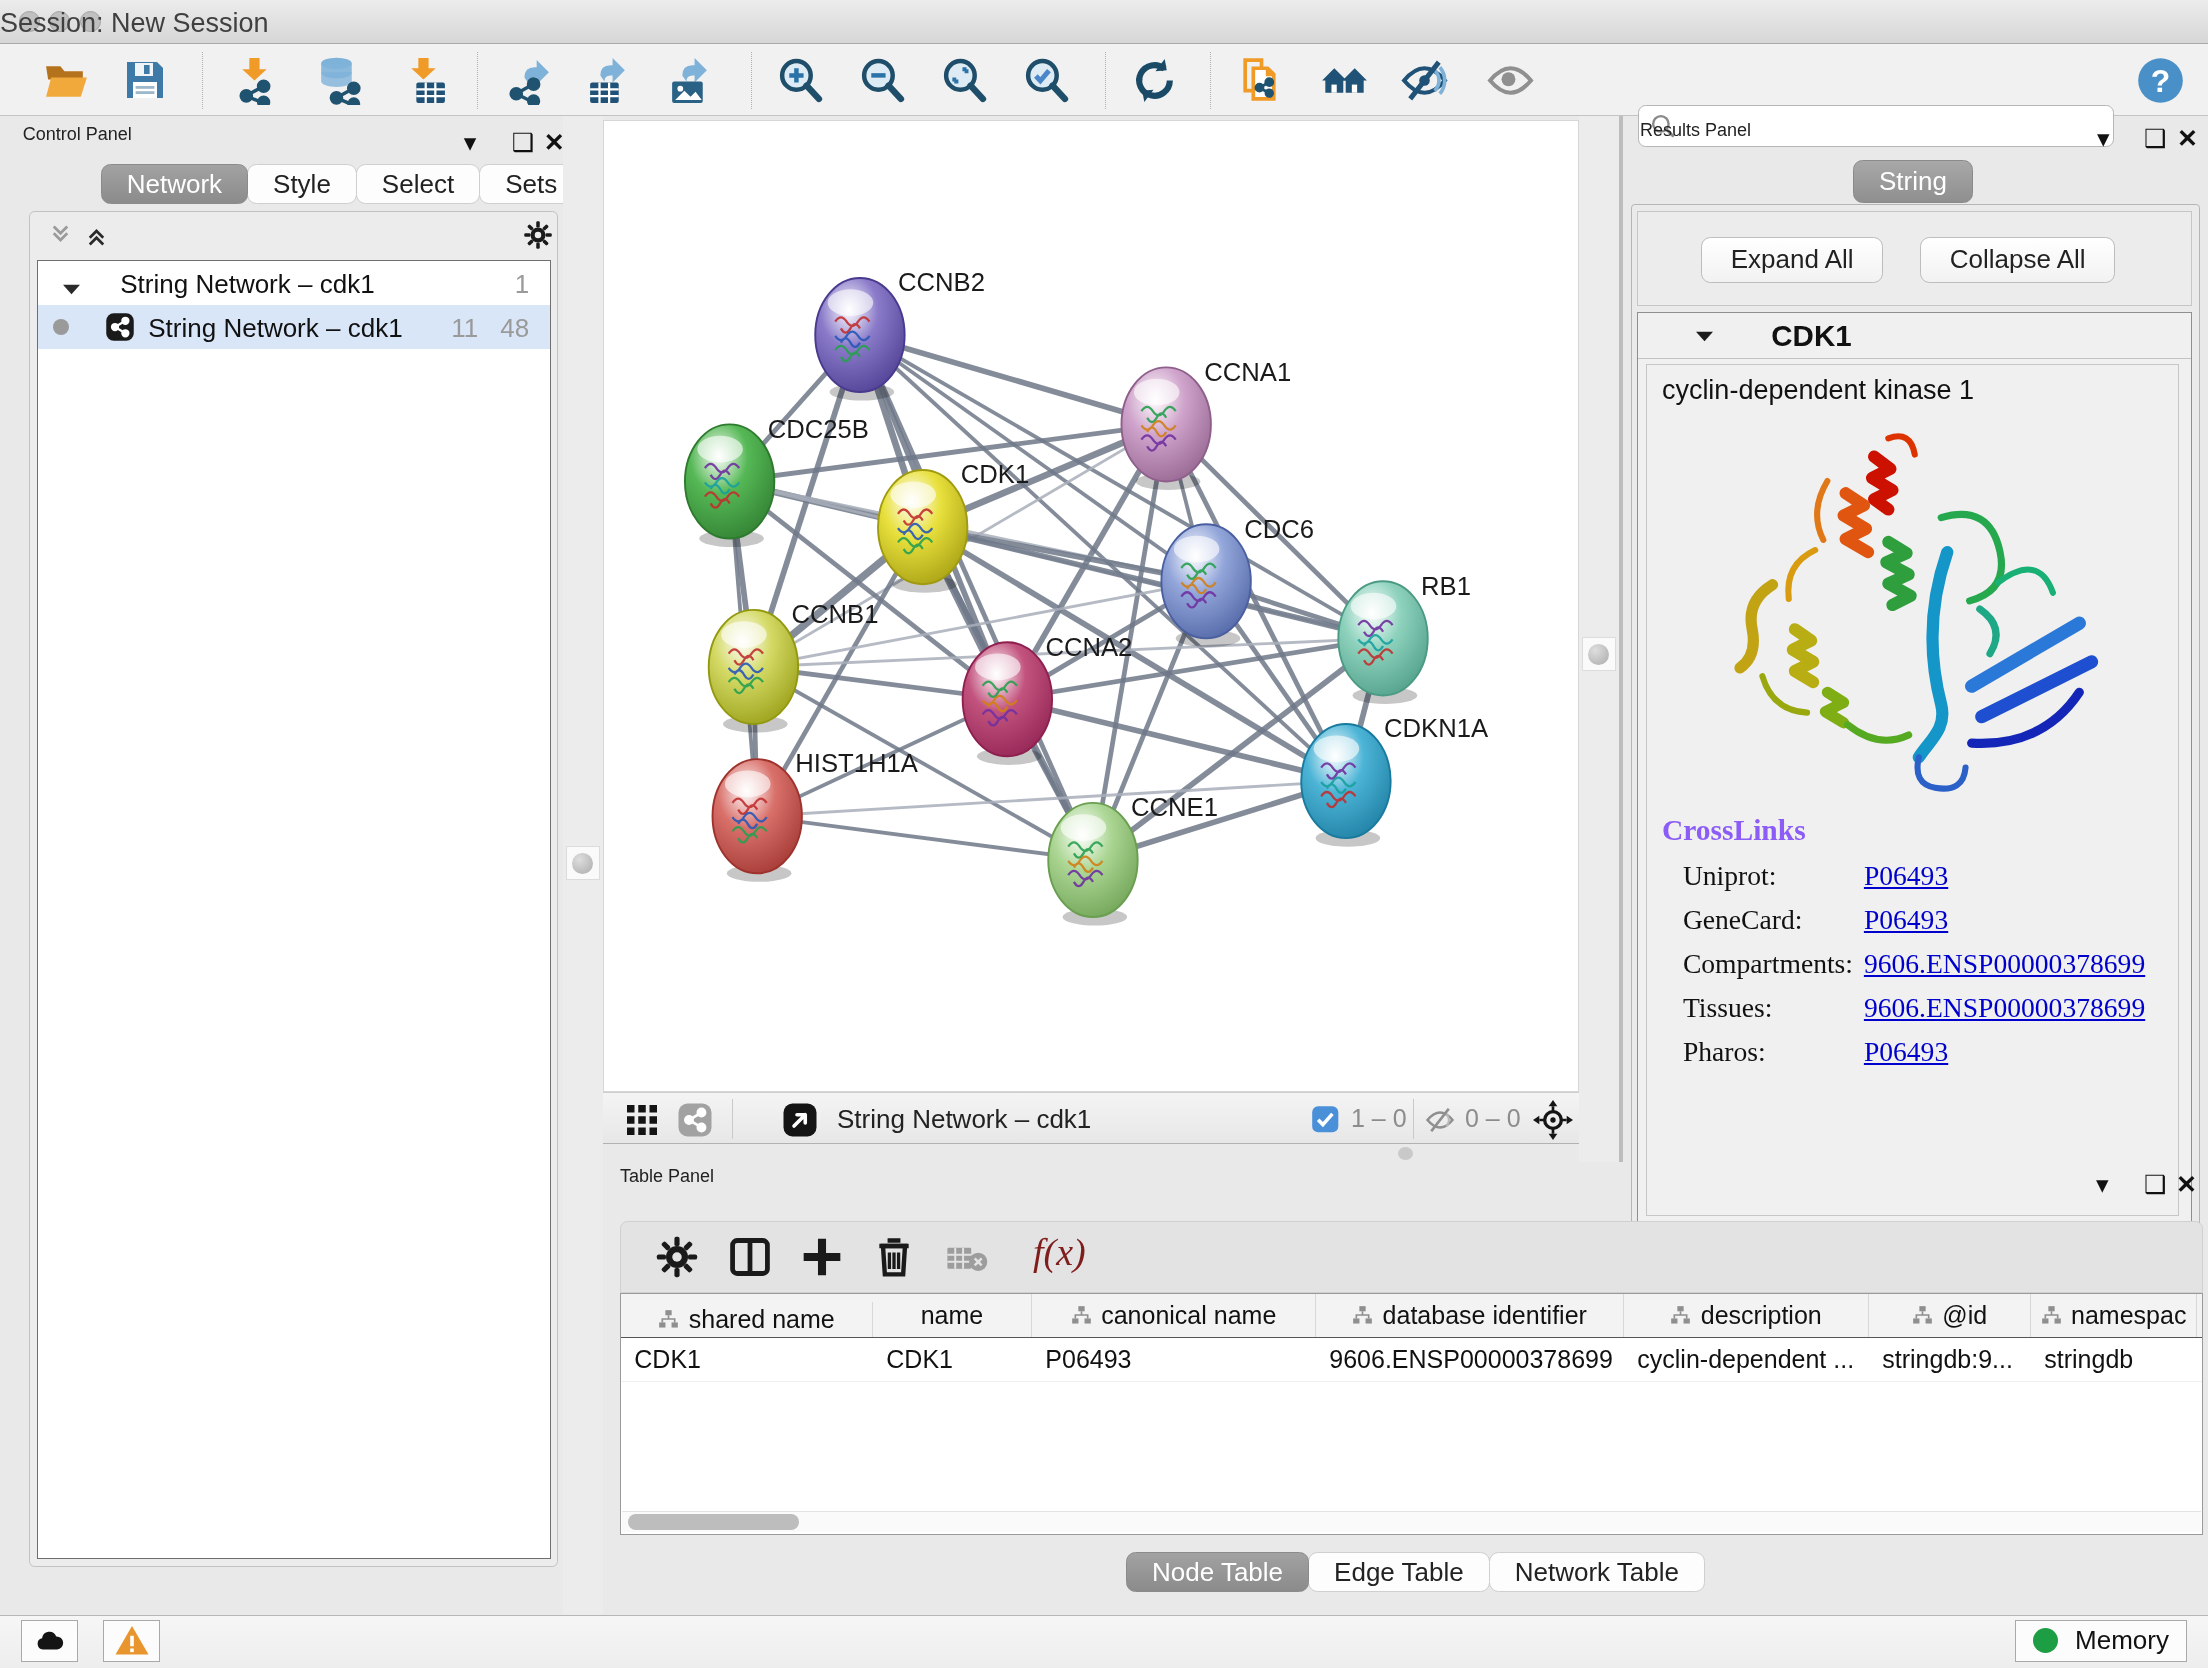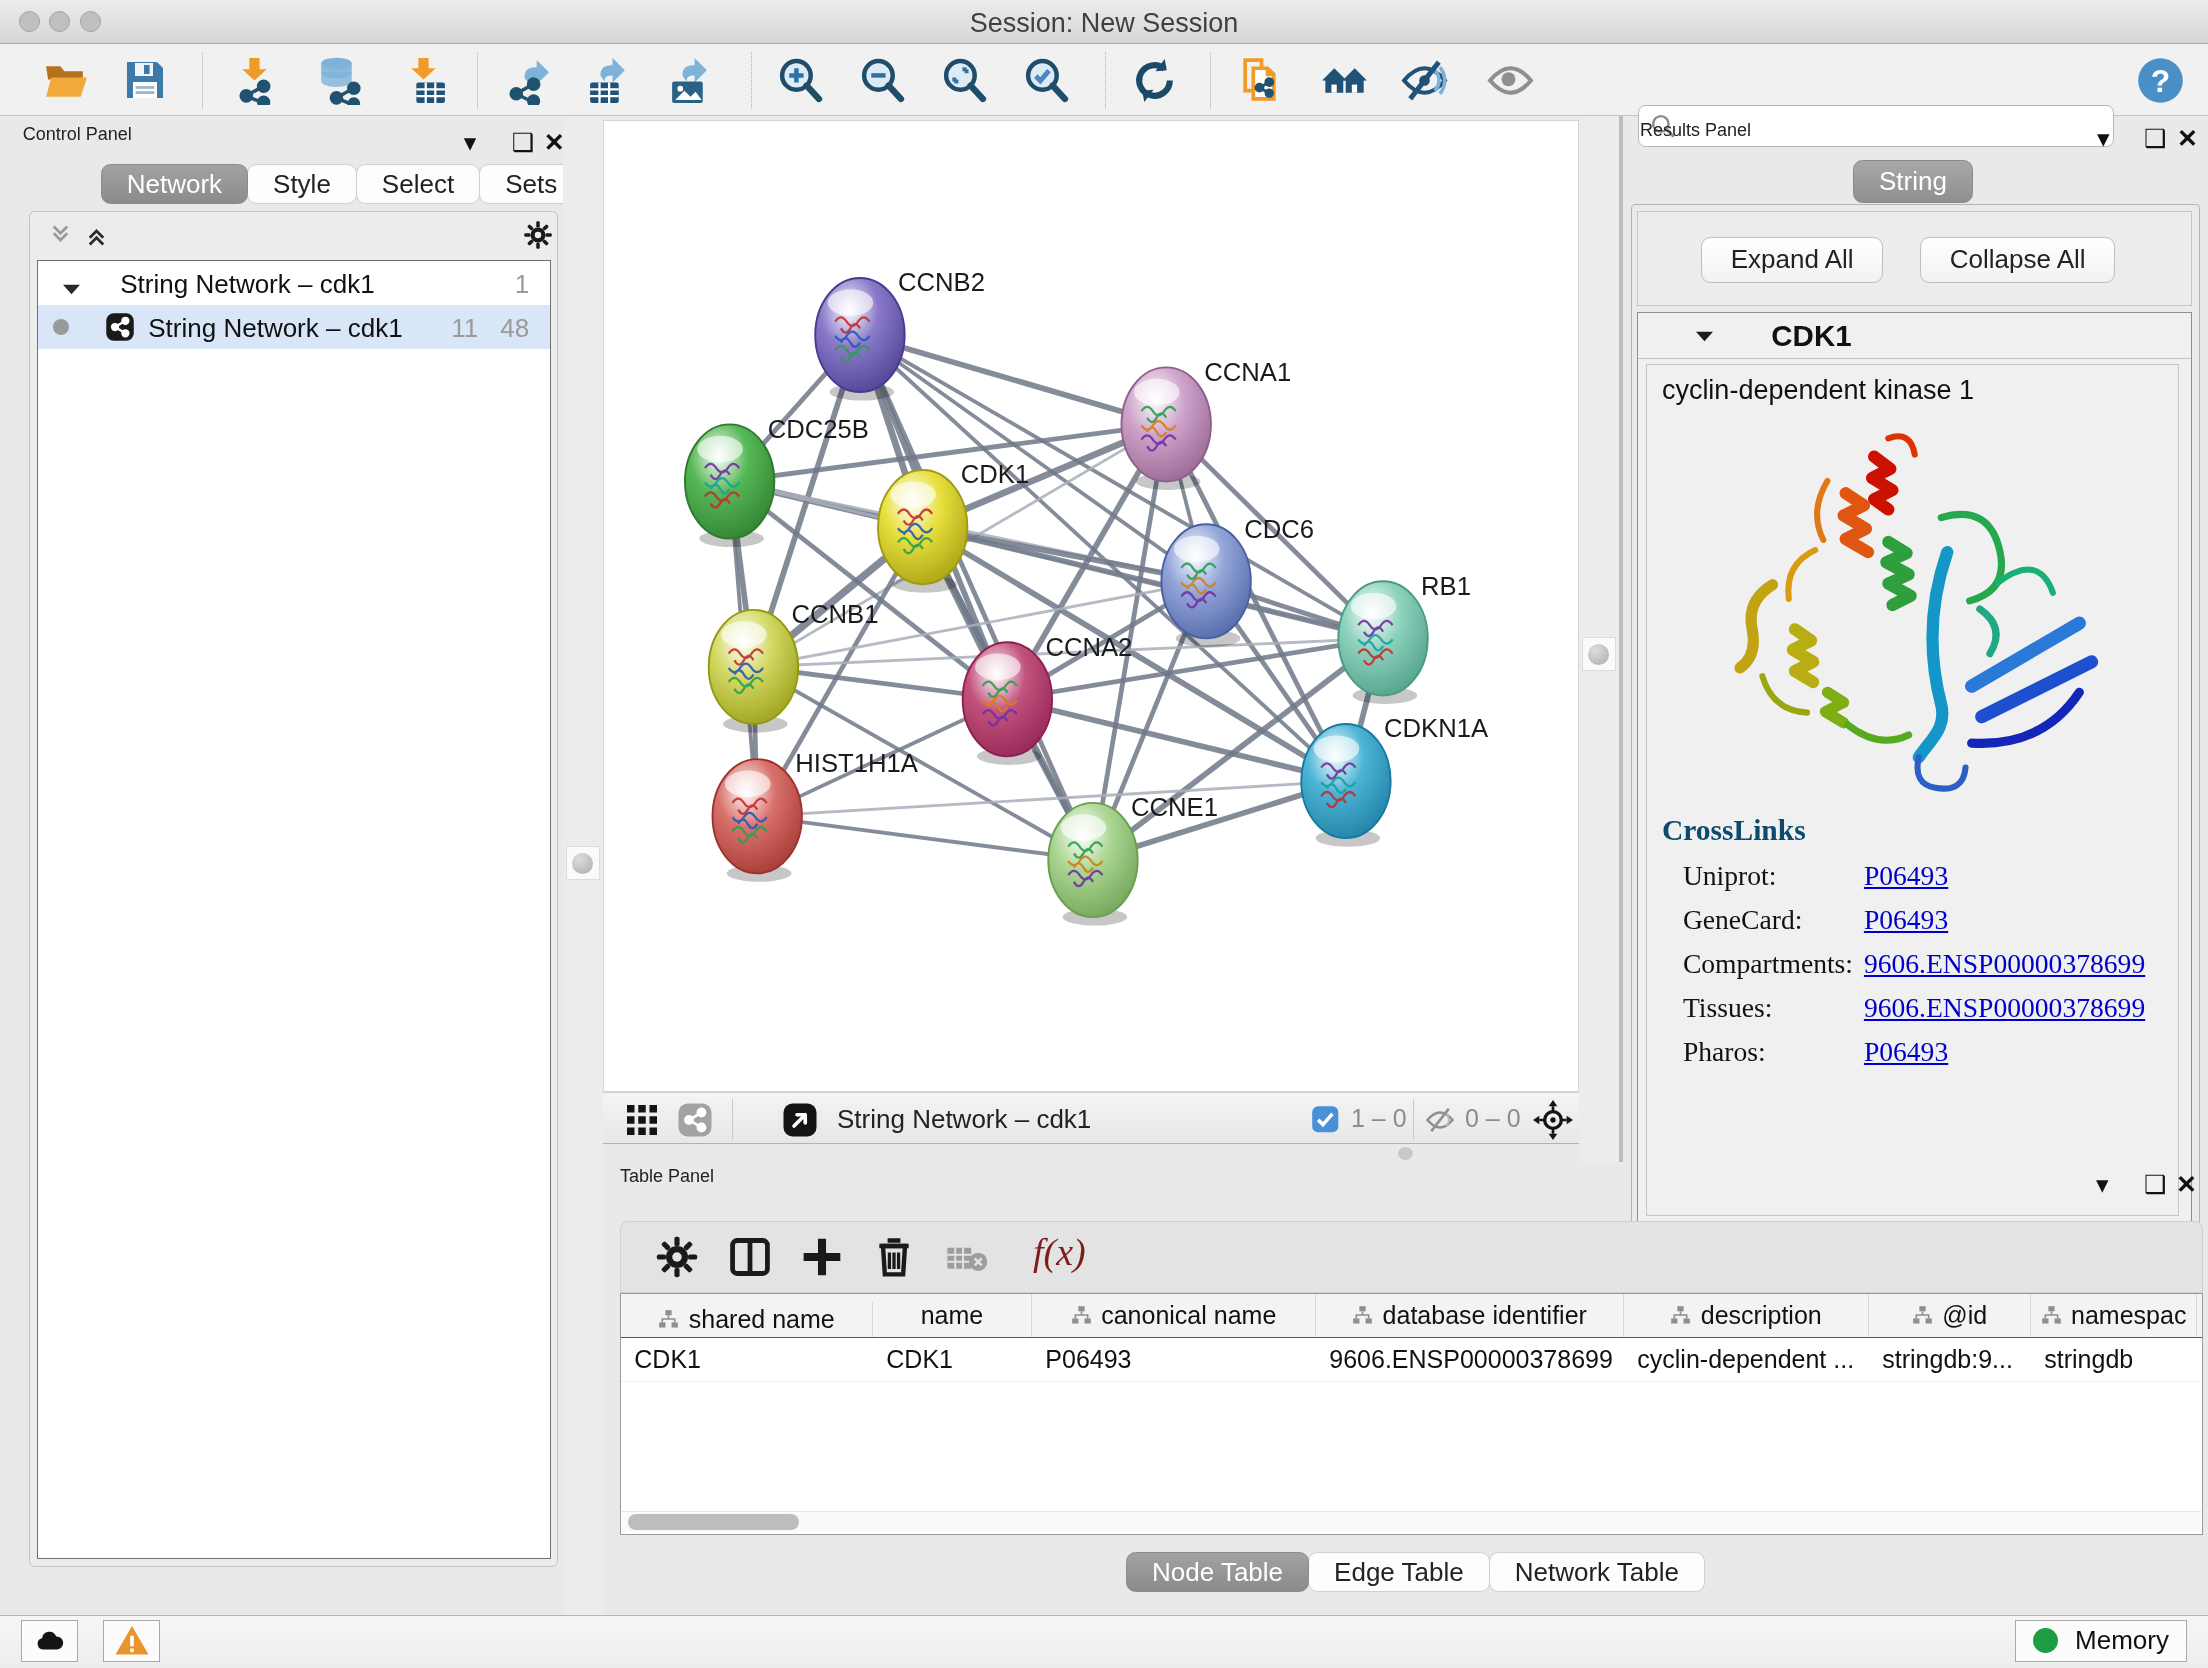--- a/index.html
+++ b/index.html
@@ -3,21 +3,21 @@
 <meta charset="utf-8">
 <style>
   * { margin:0; padding:0; box-sizing:border-box; }
   html,body { width:2208px; height:1668px; font-family:"Liberation Sans", sans-serif; background:#e9e9e9; overflow:hidden; }
   .abs { position:absolute; }
   #win { position:relative; width:2208px; height:1668px; background:#e9e9e9; }
 
   
   #titlebar { left:0; top:0; width:2208px; height:44px; background:linear-gradient(#ececec,#d6d6d6); border-bottom:1px solid #a9a9a9; }
   .tlight { position:absolute; top:11.4px; width:21px; height:21px; border-radius:50%; background:#c0c0c0; border:1px solid #a2a2a2; }
-  #title-text { position:absolute; top:7.6px; left:0; width:100%; text-align:center; font-size:27px; color:#404040; }
+  #title-text { position:absolute; top:7.6px; left:0; width:100%; text-align:left; font-size:27px; color:#404040; }
 
   
   #toolbar { left:0; top:44px; width:2208px; height:72px; background:#f1f1f1; border-bottom:1px solid #c4c4c4; }
   .tbtn { position:absolute; top:9.5px; width:53px; height:53px; display:flex; align-items:center; justify-content:center; }
   .tsep { position:absolute; top:7.6px; width:0; height:57px; border-left:1.9px dotted #b0b0b0; }
   #searchbox { position:absolute; left:1638px; top:61px; width:476px; height:42px; background:#fff; border:1px solid #b6b6b6; border-radius:7.6px; display:flex; align-items:center; padding-left:9.5px; }
   #searchbox input { border:none; outline:none; font-size:24px; width:409px; background:transparent; }
 
   
   #control-panel { left:5.7px; top:120px; width:557px; height:1451px; }
@@ -59,21 +59,21 @@
   #rp-tab { position:absolute; left:230px; top:44px; padding:4.8px 25px; font-size:26px; color:#fff; background:linear-gradient(#a8a8a8,#8f8f8f); border-radius:9.5px; border:1px solid #8a8a8a; }
   #rp-outer { position:absolute; left:7.6px; top:88px; width:569px; height:1033px; background:#eaeaea; border:1px solid #b5b5b5; border-radius:3.8px; }
   #rp-btnbox { position:absolute; left:5.7px; top:5.7px; width:555px; height:95px; background:#ececec; border:1px solid #c6c6c6; }
   .rp-btn { position:absolute; top:25px; height:46px; padding:0 28.5px; background:linear-gradient(#ffffff,#f2f2f2); border:1px solid #bdbdbd; border-radius:9.5px; font-size:26px; color:#222; display:flex; align-items:center; }
   #rp-main { position:absolute; left:5.7px; top:107px; width:555px; height:915px; background:#f0f0f0; border:1px solid #8f8f8f; }
   #rp-node-header { position:absolute; left:0; top:0; width:100%; height:46px; border-bottom:1px solid #c2c2c2; }
   #rp-node-name { position:absolute; left:133px; top:5.7px; font-size:29.5px; font-weight:bold; color:#111; }
   #rp-content { position:absolute; left:7.6px; top:51px; width:533px; height:852px; background:#f0f0f0; border:1px solid #c6c6c6; }
   #rp-desc { position:absolute; left:15px; top:9.5px; font-size:27px; color:#111; }
   #crosslinks { position:absolute; left:15px; top:449px; font-family:"Liberation Serif","DejaVu Serif",serif; }
-  #crosslinks h3 { font-size:29.5px; color:#0c4a6e; margin-bottom:13.3px; }
+  #crosslinks h3 { font-size:29.5px; color:#8b5cf6; margin-bottom:13.3px; }
   .xrow { position:relative; height:44px; font-size:27.6px; }
   .xlabel { position:absolute; left:21px; color:#111; }
   .xlink { position:absolute; left:202px; color:#0000cc; text-decoration:underline; }
 
   
   #table-panel { left:603px; top:1162px; width:1605px; height:453px; }
   #tp-toolbar { position:absolute; left:17px; top:59px; width:1583px; height:72px; background:#e3e3e3; border:1px solid #d0d0d0; border-radius:7.6px 7.6px 0 0; }
   .tp-ic { position:absolute; top:13.3px; }
   #tp-table { position:absolute; left:17px; top:131px; width:1583px; height:242px; background:#fff; border:1px solid #9a9a9a; overflow:hidden; }
   #tp-head { display:flex; height:44px; background:#f3f3f3; border-bottom:1.9px solid #555; }

